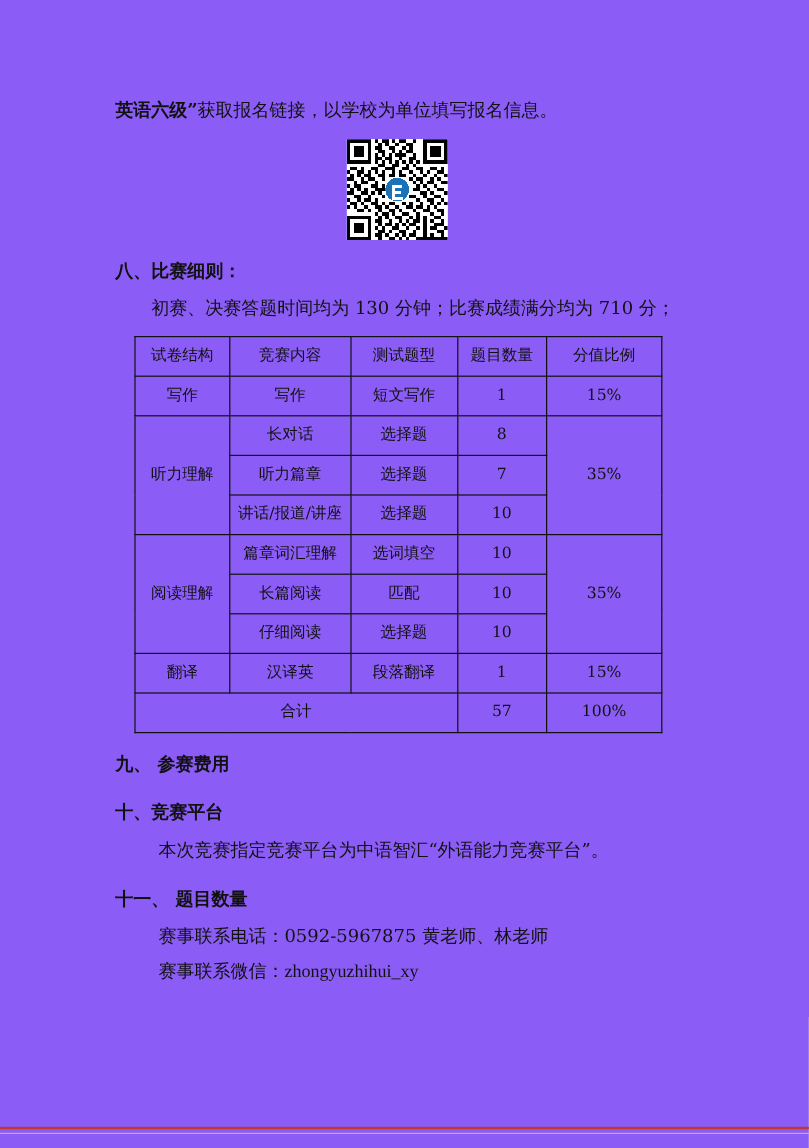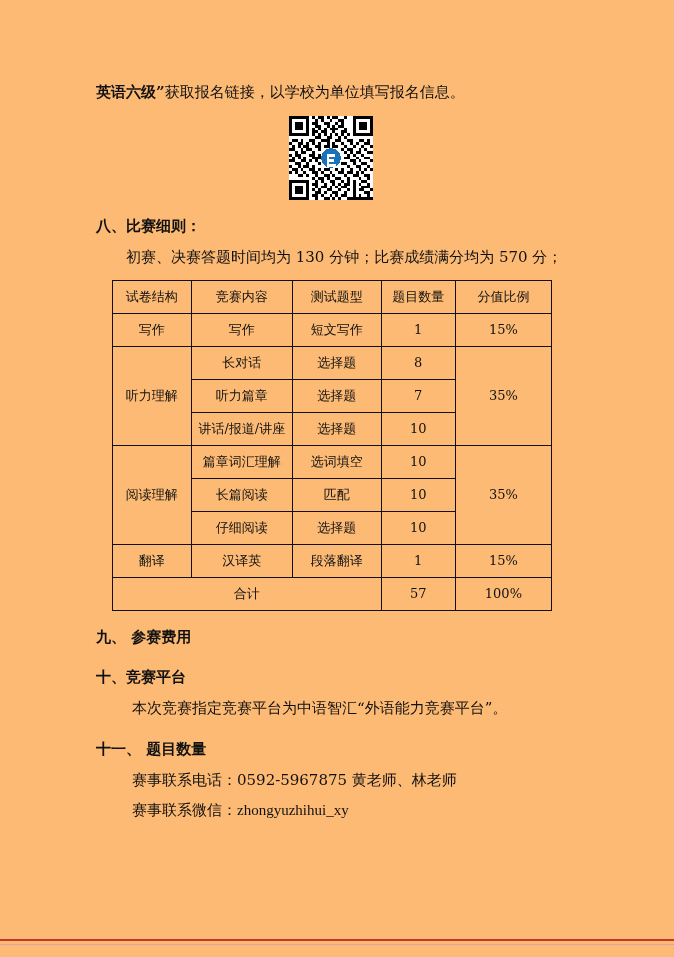--- a/index.html
+++ b/index.html
@@ -14,21 +14,21 @@
     font-family: "DejaVu Serif", "Liberation Serif", serif;
     color: #111;
     overflow: hidden;
   }
   .page {
     position: relative;
     width: 674px;
     height: 957px;
     box-sizing: border-box;
     padding: 0;
-    background: #fdba74;
+    background: #8b5cf6;
   }
   .content {
     position: absolute;
     left: 96px;
     top: 78px;
     width: 470px;
   }
   .lead-line {
     font-size: 15px;
     line-height: 28px;
@@ -414,21 +414,21 @@
           <g>
             <rect x="11" y="11" width="7" height="7" fill="#ffffff"></rect>
             <circle cx="14.5" cy="14.5" r="3.4" fill="#1a72b8"></circle>
             <path d="M13 13.2 h3 v0.9 h-2.1 v0.8 h1.8 v0.9 h-1.8 v0.9 h2.2 v0.9 h-3.1 z" fill="#ffffff"></path>
           </g>
         </svg>
       </div>
     </div>
 
     <h3 class="heading">八、比赛细则：</h3>
-    <p class="body-indent">初赛、决赛答题时间均为 130 分钟；比赛成绩满分均为 570 分；</p>
+    <p class="body-indent">初赛、决赛答题时间均为 130 分钟；比赛成绩满分均为 710 分；</p>
 
     <table class="struct">
       <thead>
         <tr>
           <th class="col1">试卷结构</th>
           <th class="col2">竞赛内容</th>
           <th class="col3">测试题型</th>
           <th class="col4">题目数量</th>
           <th class="col5">分值比例</th>
         </tr>

